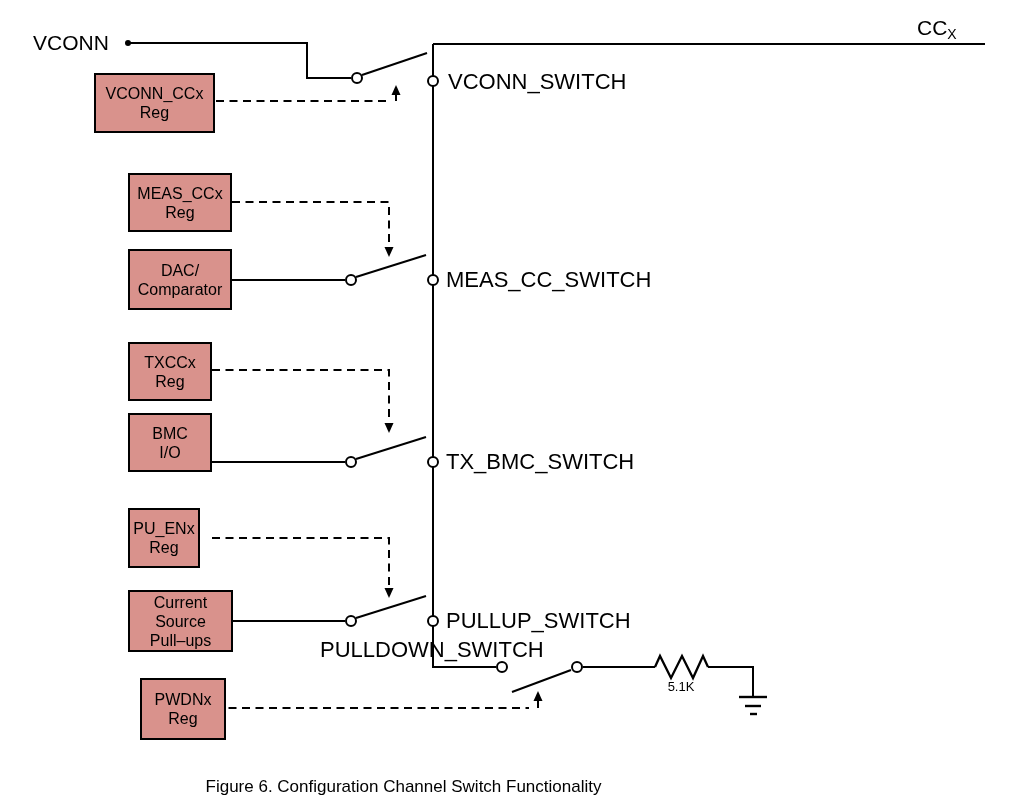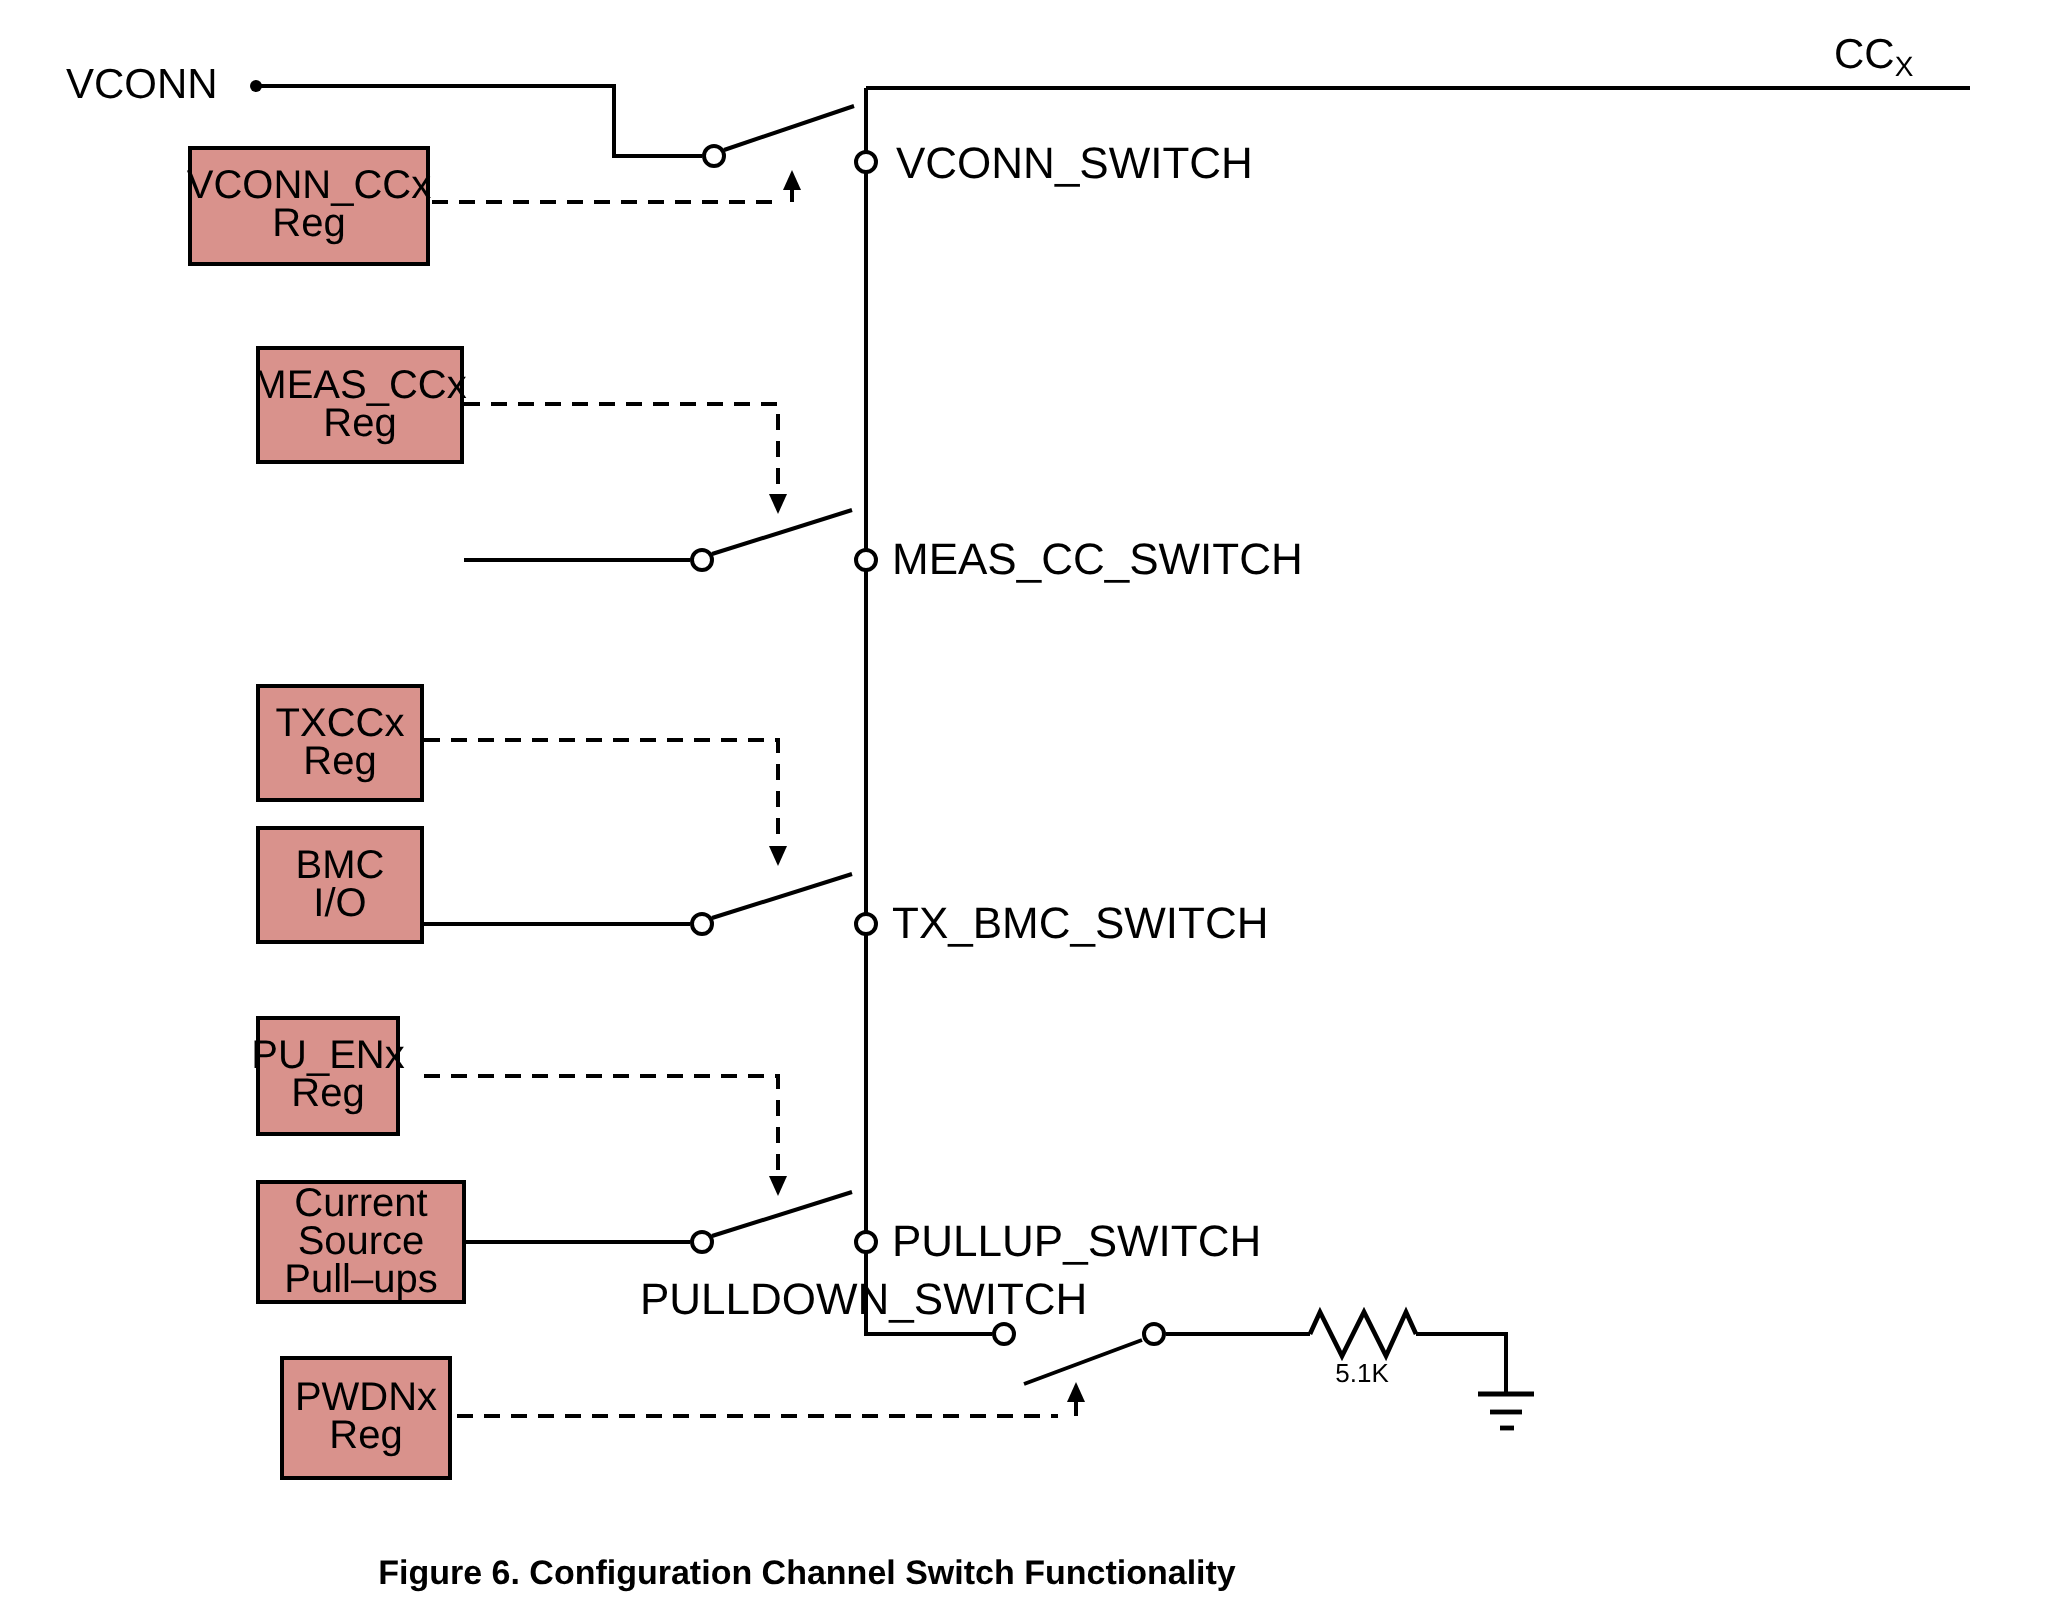--- a/index.html
+++ b/index.html
@@ -25,21 +25,21 @@
     box-sizing:border-box;
     background:var(--box-fill);
     border:2px solid var(--box-border);
     display:flex;
     align-items:center;
     justify-content:center;
     text-align:center;
   }
   .reg-label{
     white-space:pre-line;
-    font-size:20px;
+    font-size:16px;
     line-height:19px;
   }
   .net-label{
     position:absolute;
     font-size:21px;
     line-height:24px;
     white-space:nowrap;
   }
   .cc-sub{
     font-size:14px;
@@ -54,21 +54,21 @@
   .res-label{
     position:absolute;
     font-size:13px;
     line-height:18px;
     text-align:center;
   }
   .caption{
     position:absolute;
     font-size:17px;
     line-height:22px;
-    font-weight:bold;
+    font-weight:normal;
     text-align:center;
   }
 </style>
 </head>
 <body>
 
 <div class="canvas">
 
   <svg class="wires" width="1033" height="811" viewBox="0 0 1033 811">
 
@@ -144,20 +144,24 @@
   <div class="reg-box" style="left:94px;top:73px;width:121px;height:60px">
     <span class="reg-label">VCONN_CCx
 Reg</span>
   </div>
 
   <div class="reg-box" style="left:128px;top:173px;width:104px;height:59px">
     <span class="reg-label">MEAS_CCx
 Reg</span>
   </div>
 
+  <div class="reg-box" style="left:128px;top:249px;width:104px;height:61px">
+    <span class="reg-label">DAC/
+Comparator</span>
+  </div>
 
   <div class="reg-box" style="left:128px;top:342px;width:84px;height:59px">
     <span class="reg-label">TXCCx
 Reg</span>
   </div>
 
   <div class="reg-box" style="left:128px;top:413px;width:84px;height:59px">
     <span class="reg-label">BMC
 I/O</span>
   </div>

